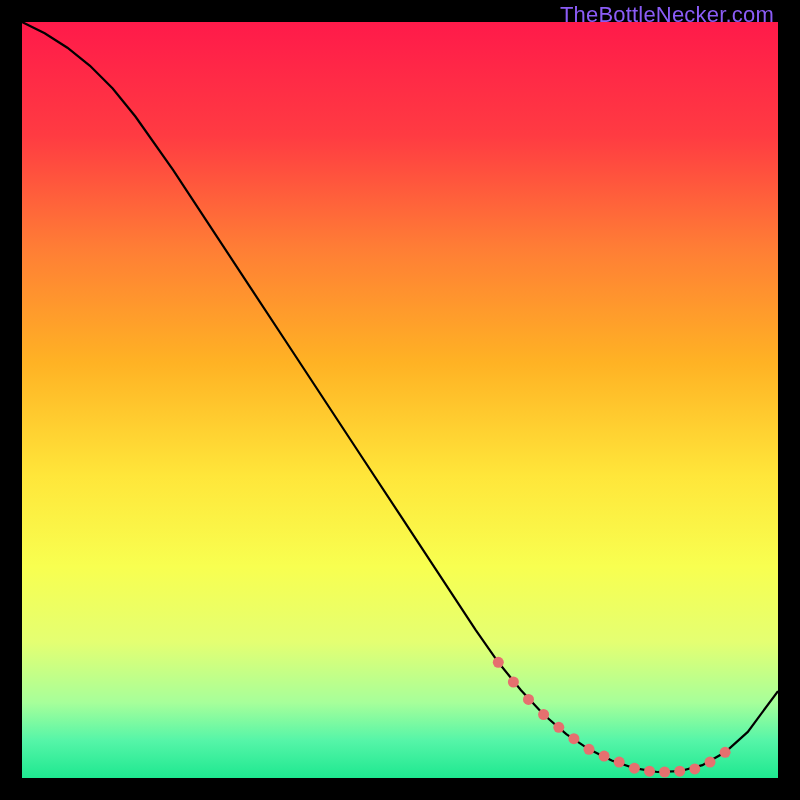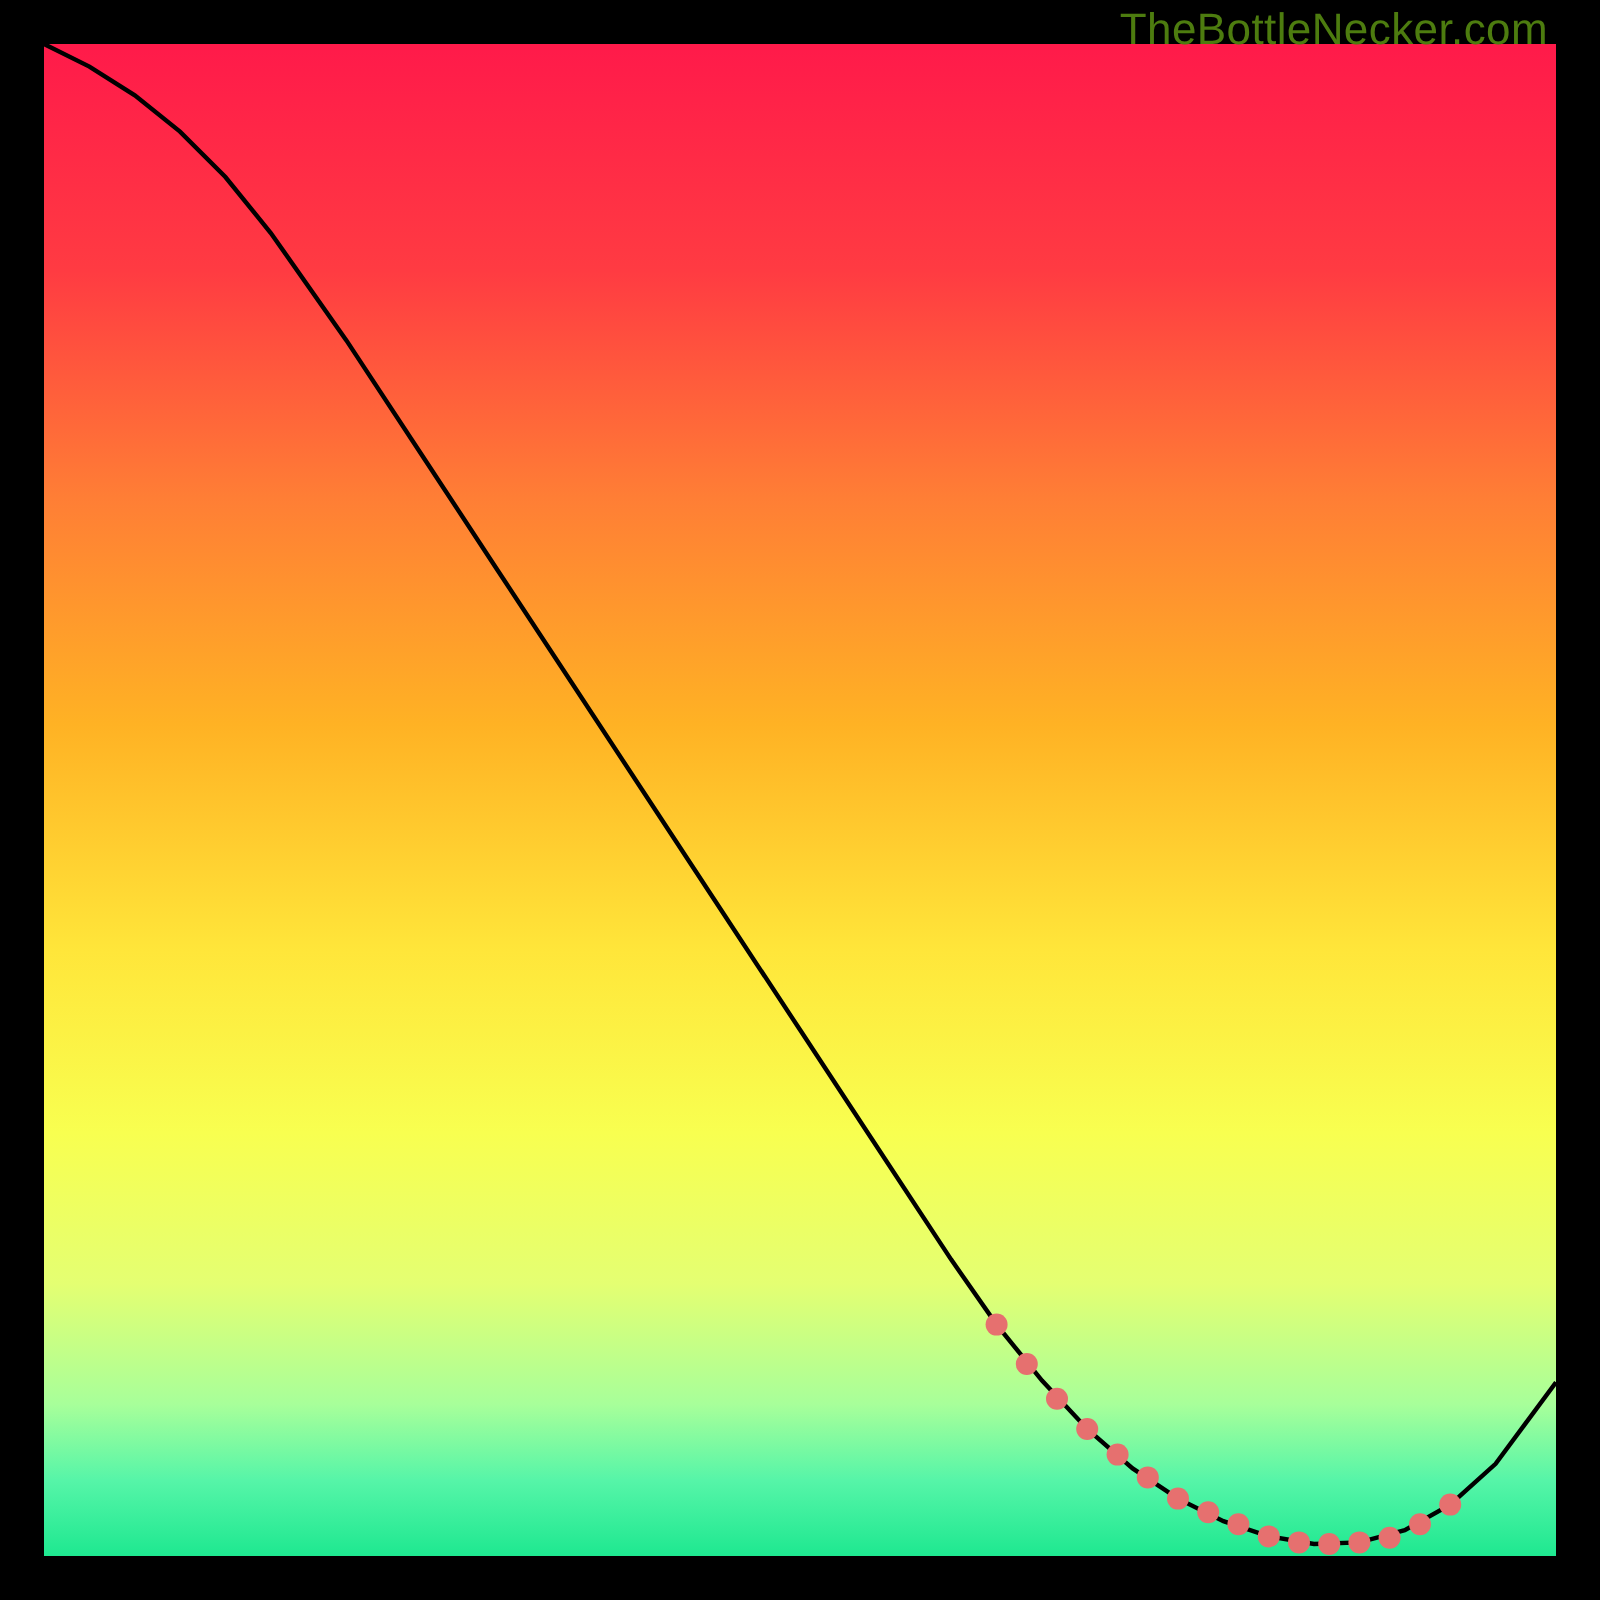--- a/index.html
+++ b/index.html
@@ -23,21 +23,21 @@
     position: absolute;
     left: 0;
     top: 0;
     width: 756px;
     height: 756px;
   }
   .watermark {
     position: absolute;
     top: 2px;
     right: 26px;
-    color: #4d7c0f;
+    color: #8b5cf6;
     font-size: 22px;
     letter-spacing: 0.2px;
     font-weight: 500;
   }
 </style>
 </head>
 <body>
 
 <div class="frame">
   <svg class="plot" viewBox="0 0 756 756">

